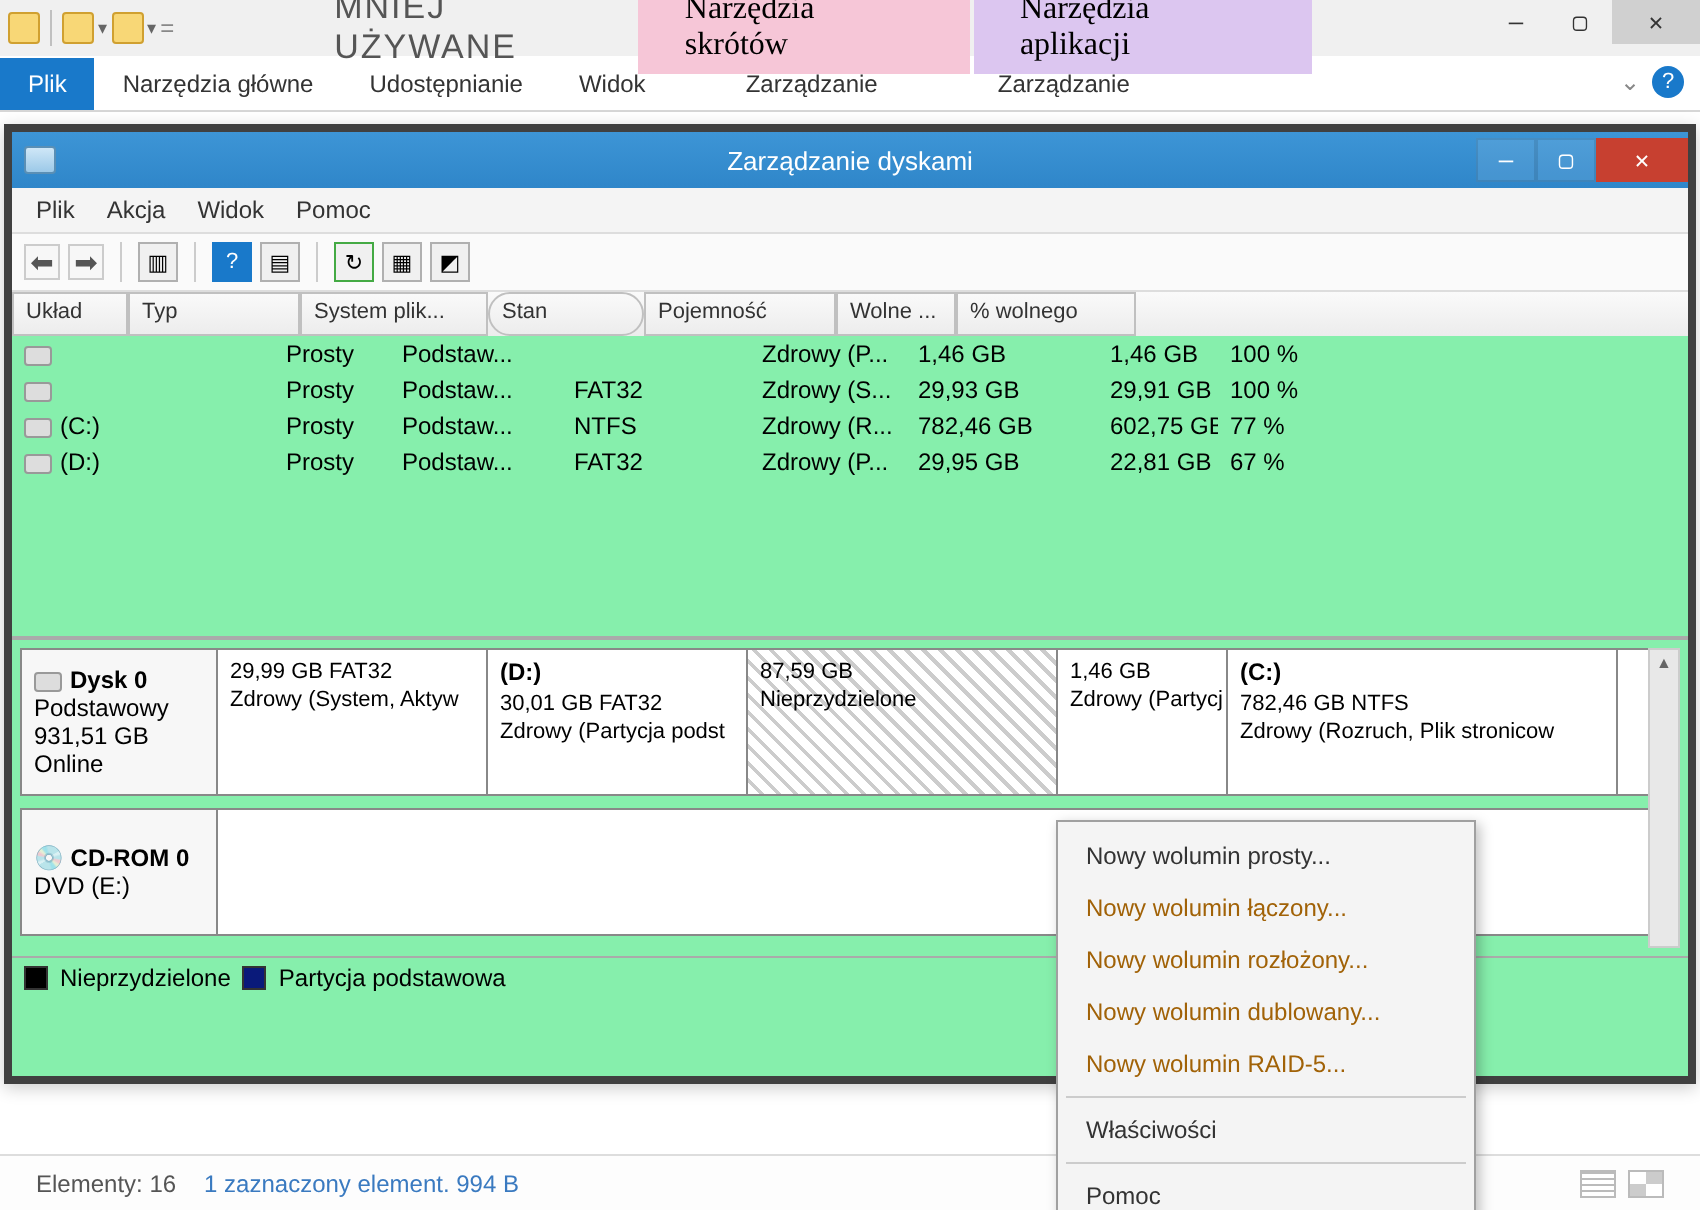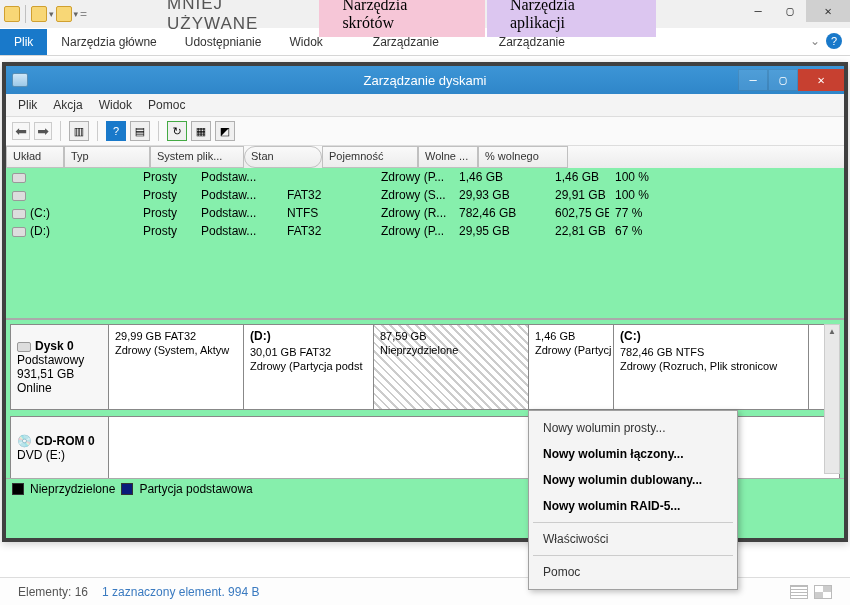--- a/index.html
+++ b/index.html
@@ -50,21 +50,21 @@
 .vol-list { height: 174px; overflow: hidden; border-bottom: 2px solid #aaa; }
 .vol-header { display: flex; height: 22px; background: linear-gradient(#fafafa,#ececec); }
 .vol-header .col { border: 1px solid #c0c0c0; padding: 3px 6px; font-size: 11px; color: #333; }
 .vol-row { display: flex; height: 18px; align-items: center; }
 .vol-row .cell { padding: 0 6px; font-size: 12px; white-space: nowrap; overflow: hidden; }
 .c0{width:131px;} .c1{width:58px;} .c2{width:86px;} .c3{width:94px;} .c4{width:78px;border-radius:11px;} .c5{width:96px;} .c6{width:60px;} .c7{width:90px;}
 .drive-icon { display:inline-block; width:14px; height:10px; background:#ddd; border:1px solid #999; border-radius:2px; margin-right:4px; vertical-align:middle; }
 
 
 .gv { padding: 4px; height: 158px; overflow: hidden; position:relative; }
-.gv-row { display: flex; border: 1px solid #888; margin-bottom: 6px; height: 86px; background:#fff;}
+.gv-row { display: flex; border: 1px solid #888; margin-bottom: 6px; height: 74px; background:#fff;}
 .gv-label { width: 98px; background: #f7f7f7; border-right: 1px solid #888; padding: 4px 6px; font-size: 11px; display:flex; flex-direction:column; justify-content:center; }
 .gv-label b { font-size: 12px; }
 .gv-parts { flex: 1; display: flex; }
 .gv-part { border-right: 1px solid #888; display: flex; flex-direction: row; }
 .gv-part .cap { height: 12px; background: #0a1a7a; }
 .gv-part.unalloc .cap { background: #000; }
 .gv-part .body { flex: 1; padding: 4px 6px; font-size: 11px; line-height: 1.3; overflow:hidden; white-space:nowrap; }
 .gv-part.unalloc .body { 
   background: repeating-linear-gradient(45deg, #fff, #fff 4px, #ccc 4px, #ccc 6px);
 }
@@ -74,21 +74,21 @@
 .gv-row2 { height: 64px; }
 
 
 .legend { height: 20px; border-top: 1px solid #aaa; display:flex; align-items:center; gap:6px; padding:0 6px; font-size:11px;}
 .legend .sw { width:12px; height:12px; border:1px solid #333; }
 .sw.black{background:#000;} .sw.blue{background:#0a1a7a;}
 
 
 .ctx-menu { position: absolute; left: 528px; top: 410px; width: 210px; background: #f4f4f4; border: 1px solid #a0a0a0; box-shadow: 2px 2px 6px rgba(0,0,0,0.25); padding: 4px 0; z-index:5;}
 .ctx-menu .mi { padding: 6px 14px; font-size: 12px; color: #333; }
-.ctx-menu .mi.disabled { color: #000000; font-weight: bold; }
+.ctx-menu .mi.disabled { color: #a16207; }
 .ctx-menu .msep { height: 1px; background: #ccc; margin: 3px 4px; }
 
 
 .statusbar { position: absolute; bottom: 0; left: 0; width: 850px; height: 28px; border-top: 1px solid #ddd; display: flex; align-items: center; gap: 14px; padding: 0 18px; font-size: 12px; color: #555; background:#fdfdfd;}
 .statusbar .views { margin-left:auto; display:flex; gap:6px; }
 .statusbar .views .v { width:18px; height:14px; border:1px solid #bbb; background:#f4f4f4; }
 .statusbar .views .v:nth-child(1){ background:repeating-linear-gradient(#bbb,#bbb 1px,#fff 1px,#fff 3px);}
 .statusbar .views .v:nth-child(2){ background:conic-gradient(#ccc 25%,#fff 25%,#fff 50%,#ccc 50%,#ccc 75%,#fff 75%);}
 </style>
 </head>
@@ -258,20 +258,21 @@
     <div class="sw black"></div>
     <span>Nieprzydzielone</span>
     <div class="sw blue"></div>
     <span>Partycja podstawowa</span>
   </div>
 </div>
 
 <div class="ctx-menu" id="ctx-menu">
     <div class="mi">Nowy wolumin prosty...</div>
     <div class="mi disabled">Nowy wolumin łączony...</div>
+    <div class="mi disabled">Nowy wolumin rozłożony...</div>
     <div class="mi disabled">Nowy wolumin dublowany...</div>
     <div class="mi disabled">Nowy wolumin RAID-5...</div>
     <div class="msep"></div>
     <div class="mi">Właściwości</div>
     <div class="msep"></div>
     <div class="mi">Pomoc</div>
   </div>
 
 <div class="statusbar">
   <span>Elementy: 16</span>

